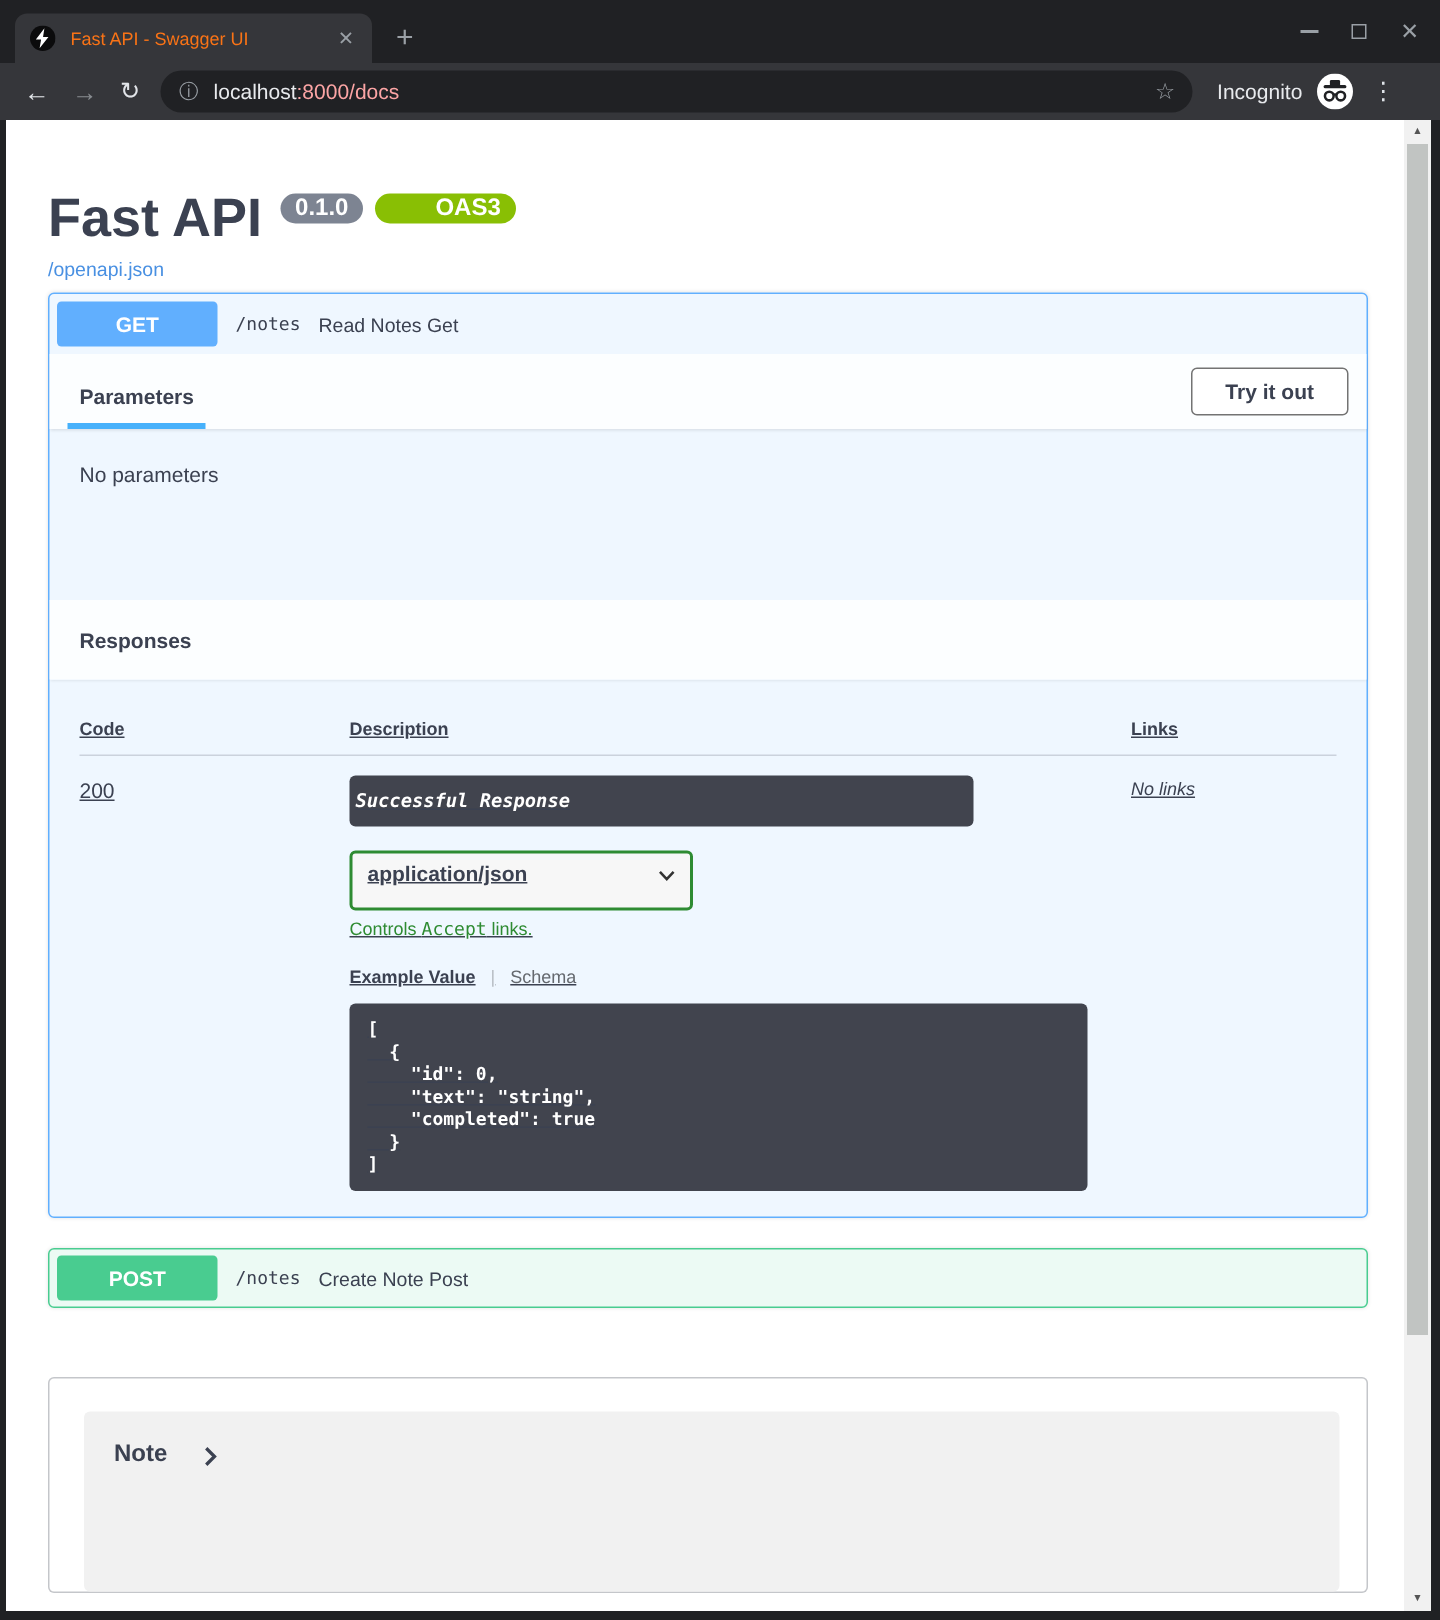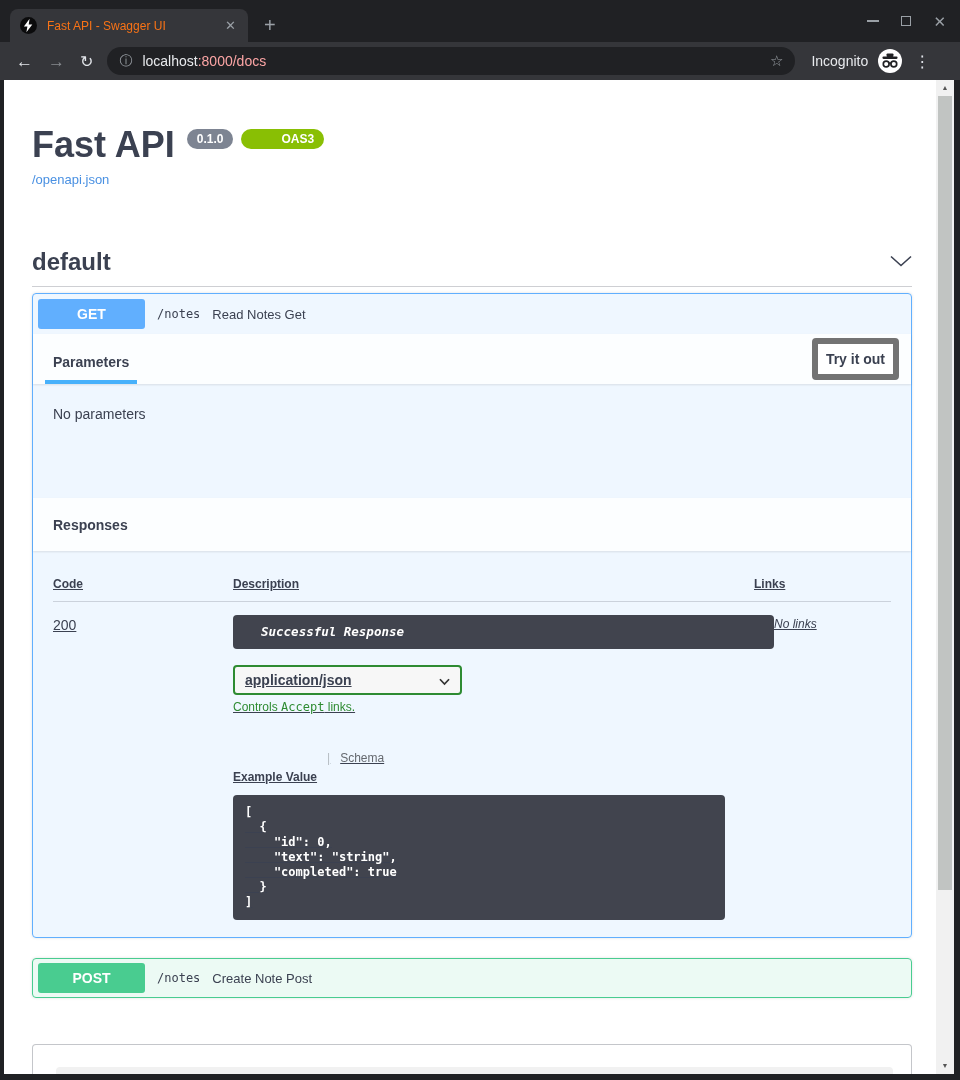--- a/index.html
+++ b/index.html
@@ -35,21 +35,21 @@
   .incog-icon { margin-left:10px; display:flex; }
   .kebab { margin:0 14px 0 12px; color:#dfe3e8; font-size:16px; }
 
   
   .page { position:absolute; left:4px; top:80px; width:932px; height:994px; background:#fff; overflow:hidden;
           color:#3b4151; }
   .swagger { padding-left:28px; width:908px; }
 
   .info { margin-top:44px; }
   .api-title { display:flex; align-items:flex-start; font-size:36px; line-height:42px; font-weight:bold; color:#3b4151; }
-  .badge { margin-left:12px; margin-top:5px; font-size:12px; line-height:12px; font-weight:bold; color:#fff;
+  .badge { margin-left:12px; margin-top:5px; font-size:16px; line-height:12px; font-weight:bold; color:#fff;
            padding:4px 10px; border-radius:14px; }
   .badge.version { background:#7d8492; }
   .badge.oas { background:#89bf04; margin-left:8px;padding-left:40px; }
   .spec-link { display:inline-block; margin-top:6px; font-size:13px; color:#4990e2; text-decoration:none; }
 
   .tag-section { margin-top:50px; width:880px; display:flex; justify-content:space-between; align-items:center;
                  padding:10px 0; border-bottom:1px solid rgba(59,65,81,.25); }
   .tag-name { font-size:24px; line-height:28px; font-weight:600; color:#3b4151; }
   .chev { display:block; }
 
@@ -64,45 +64,45 @@
                 font-size:14px; color:#fff; }
   .method-btn.get { background:#61affe; }
   .method-btn.post { background:#49cc90; }
   .op-path { margin-left:12px; font-family:"DejaVu Sans Mono", monospace; font-weight:normal; font-size:12px; color:#3b4151;text-align:center; }
   .op-summary { margin-left:12px; font-size:13px; color:#3b4151; }
 
   .section-header { height:50px; display:flex; justify-content:space-between; align-items:center;
                     padding:0 12px; background:rgba(255,255,255,.82); box-shadow:0 1px 2px rgba(0,0,0,.1); }
   .tab-param { align-self:flex-end; font-size:14px; font-weight:bold; color:#3b4151;
                padding:0 8px 10px; border-bottom:4px solid #47b1fb; }
-  .btn-tryout { background:#fff; border:6px solid #737373; border-radius:4px; padding:7px 8px;
+  .btn-tryout { background:#fff; border:1px solid #737373; border-radius:4px; padding:7px 22px;
                 font-size:14px; font-weight:bold; color:#3b4151; cursor:pointer;
                 font-family:"Liberation Sans", sans-serif; }
   .op-body { height:114px; padding:22px 20px; font-size:14px; color:#3b4151; }
   .resp-header { height:53px; display:flex; align-items:center; padding:0 20px;
                  background:rgba(255,255,255,.82); box-shadow:0 1px 2px rgba(0,0,0,.1);
                  font-size:14px; font-weight:bold; color:#3b4151; }
 
   .responses-inner { padding:26px 20px 17px;text-decoration:underline; }
   .resp-head { display:grid; grid-template-columns:180px 1fr 137px; font-size:12px; font-weight:bold;
                color:#3b4151; padding-bottom:10px; border-bottom:1px solid rgba(59,65,81,.2); }
   .resp-row { display:grid; grid-template-columns:180px 1fr 137px; padding-top:13px; }
   .resp-code { font-size:14px; color:#3b4151; padding-top:2px; }
   .resp-links { font-size:12px; font-style:italic; color:#3b4151; padding-top:2px; }
-  .markdown-box { width:541px; height:34px; background:#41444e; border-radius:4px; padding:10px 28px;
+  .markdown-box { width:416px; height:34px; background:#41444e; border-radius:4px; padding:10px 4px;
                   color:#fff; font-family:"DejaVu Sans Mono", monospace; font-size:12.5px; line-height:14px;
                   font-style:italic; font-weight:600; }
-  .media-select { position:relative; margin-top:16px; width:229px; height:30px; background:#f7f7f7;
+  .media-select { position:relative; margin-top:16px; width:229px; height:40px; background:#f7f7f7;
                   border:2px solid #2e8b32; border-radius:4px; padding:5px 30px 0 10px;
                   font-size:14px; font-weight:bold; color:#3b4151; cursor:pointer; }
   .media-select svg { position:absolute; right:9px; top:8px; }
   .accept-msg { margin-top:5px; font-size:12px; color:#2e8b32; }
   .accept-msg .mono { font-family:"DejaVu Sans Mono", monospace; }
   .model-tabs { margin-top:18px; font-size:12px; line-height:15px; display:flex; align-items:center; }
-  .tab-example { font-weight:bold; color:#3b4151;margin-top:38px; }
+  .tab-example { font-weight:bold; color:#3b4151; }
   .tab-sep { margin:0 10px; color:rgba(0,0,0,.25); }
   .tab-schema { color:#65696f; }
   .code-block { margin-top:10px; width:492px; min-height:118px; background:#41444e; border-radius:4px;
                 padding:10px 12px; color:#fff; font-family:"DejaVu Sans Mono", monospace;
                 font-size:12px; line-height:15px; font-weight:600; white-space:pre; }
 
   .schemas-box { margin-top:46px; width:880px; background:#fff; border:1px solid rgba(59,65,81,.3);
                  border-radius:4px; }
   .schemas-header { height:40px; display:flex; justify-content:space-between; align-items:center;
                     padding:0 14px 0 12px; border-bottom:1px solid rgba(59,65,81,.2); }
@@ -172,28 +172,20 @@
 
       <div class="info">
         <div class="api-title">
           <span>Fast API</span>
           <span class="badge version">0.1.0</span>
           <span class="badge oas">OAS3</span>
         </div>
         <a class="spec-link" href="#">/openapi.json</a>
       </div>
 
-      <div class="tag-section">
-        <span class="tag-name">default</span>
-        <span class="chev">
-          <svg width="22" height="12" viewBox="0 0 22 12">
-              <path d="M1 1.5 11 10.5 21 1.5" fill="none" stroke="#3b4151" stroke-width="1.6"></path>
-            </svg>
-        </span>
-      </div>
 
       <div class="opblock get">
         <div class="op-header">
           <span class="method-btn get">GET</span>
           <span class="op-path">/notes</span>
           <span class="op-summary">Read Notes Get</span>
         </div>
 
         <div class="section-header">
           <span class="tab-param">Parameters</span>

